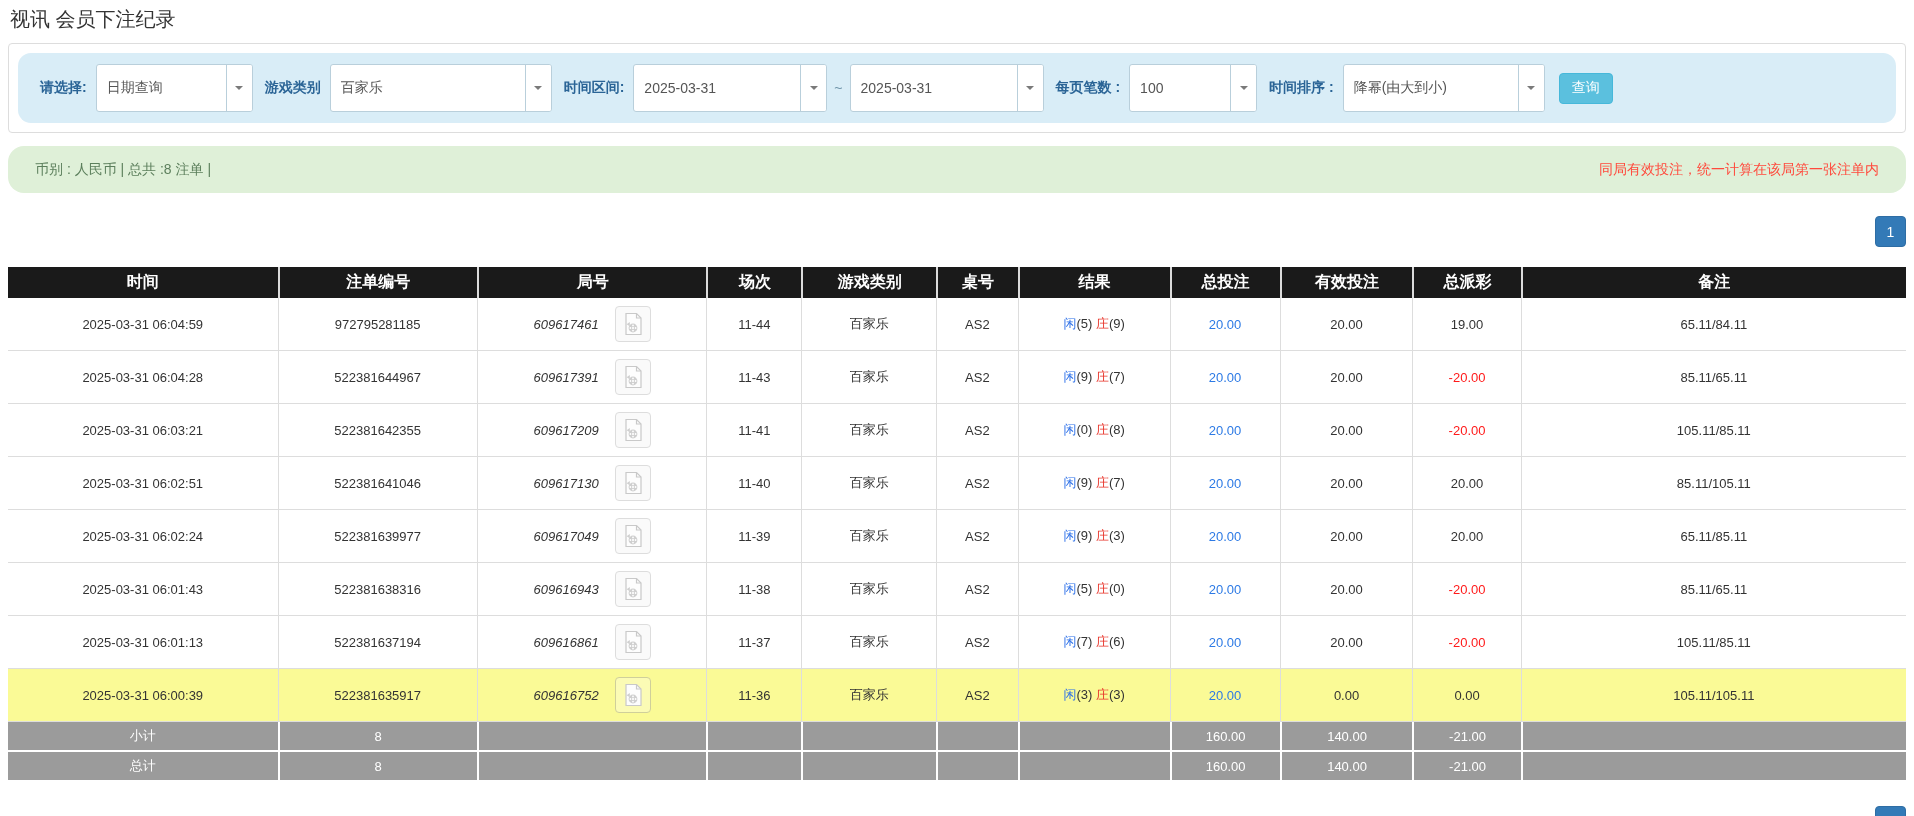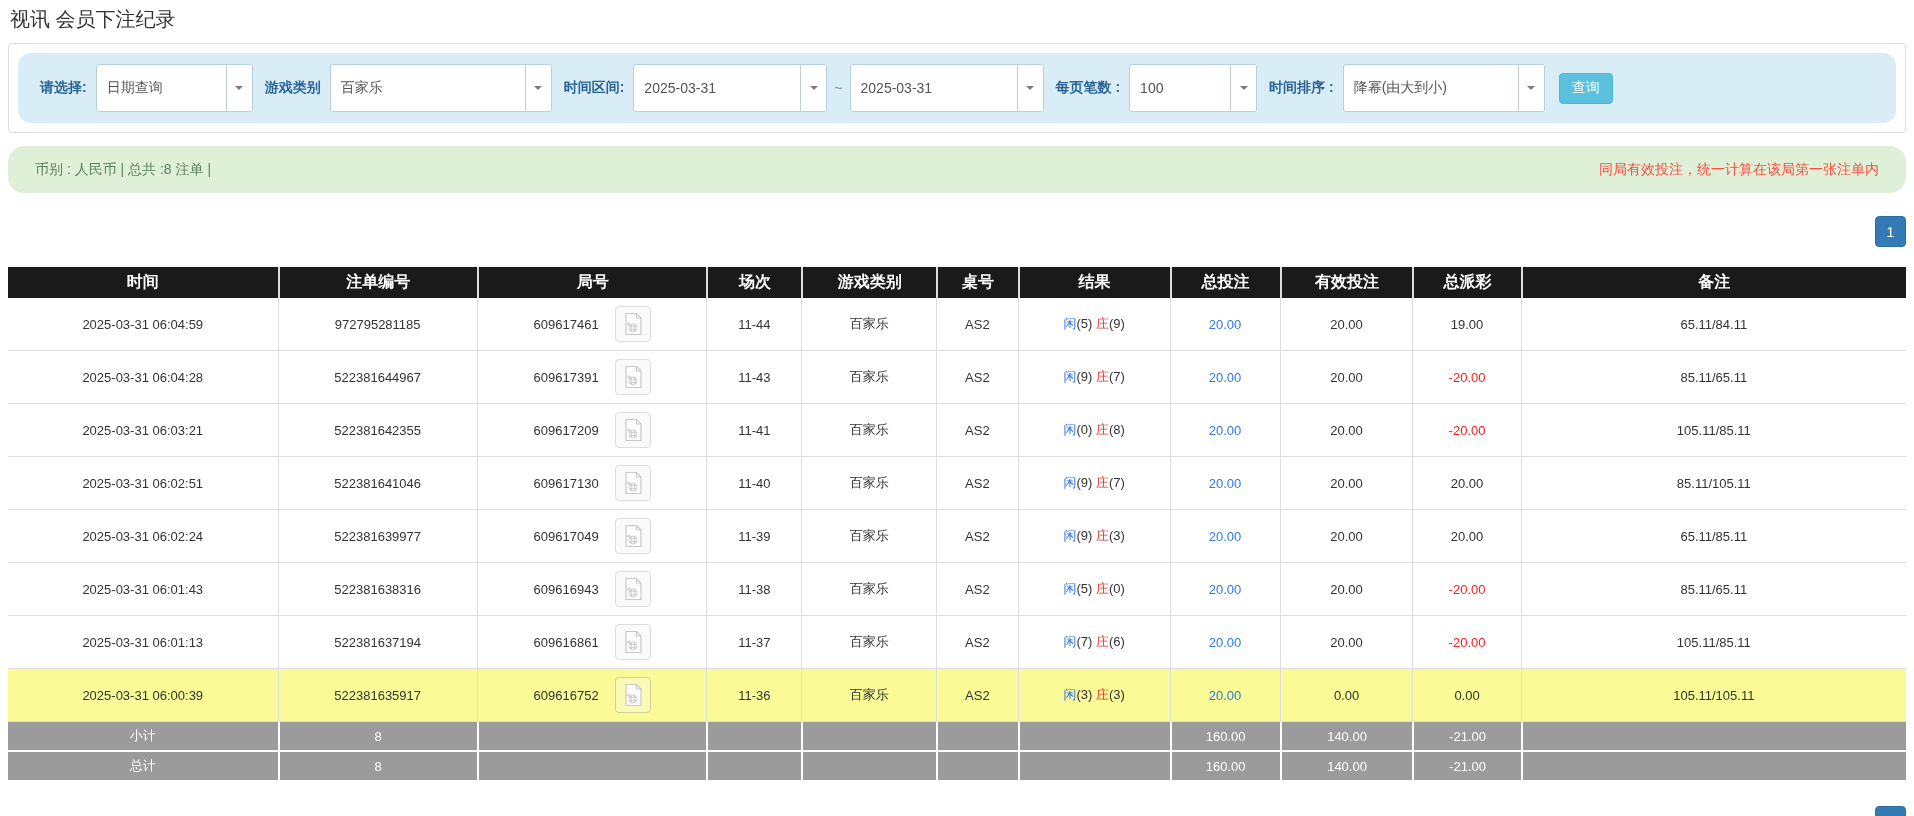--- a/index.html
+++ b/index.html
@@ -37,21 +37,21 @@
   thead th + th{border-left:2px solid #dcdcdc;font-family:Liberation Mono, monospace;}
   tbody td{height:53px;text-align:center;border-bottom:1px solid #ddd;padding:2px 4px;background:#fff;overflow:hidden;}
   tbody td + td{border-left:1px solid #ddd;}
   tbody tr.hl td{background:var(--c-highlight);}
   tr.total td{background:#9b9b9b;color:#fff;height:30px;border-bottom:2px solid #fff;font-size:13px;padding:0 4px;}
   tr.total td + td{border-left:2px solid #fff;}
   .link{color:var(--c-link);cursor:pointer;}
   .res-p{color:var(--c-player);}
   .res-b{color:var(--c-banker);}
   .neg{color:var(--c-negative);}
-  .round-wrap{display:flex;align-items:center;justify-content:center;gap:16px;}
+  .round-wrap{display:flex;align-items:center;justify-content:center;gap:16px;font-style:italic;}
   .video-btn{width:36px;height:36px;background:#fafafa;border:1px solid #ddd;border-radius:4px;
              display:inline-flex;align-items:center;justify-content:center;cursor:pointer;padding:0;}
   tr.hl .video-btn{background:rgba(255,255,255,0.3);border-color:#cfcf9a;}
 </style>
 </head>
 <body>
 
 <h1 class="title">视讯 会员下注纪录</h1>
 
 <div class="panel">

